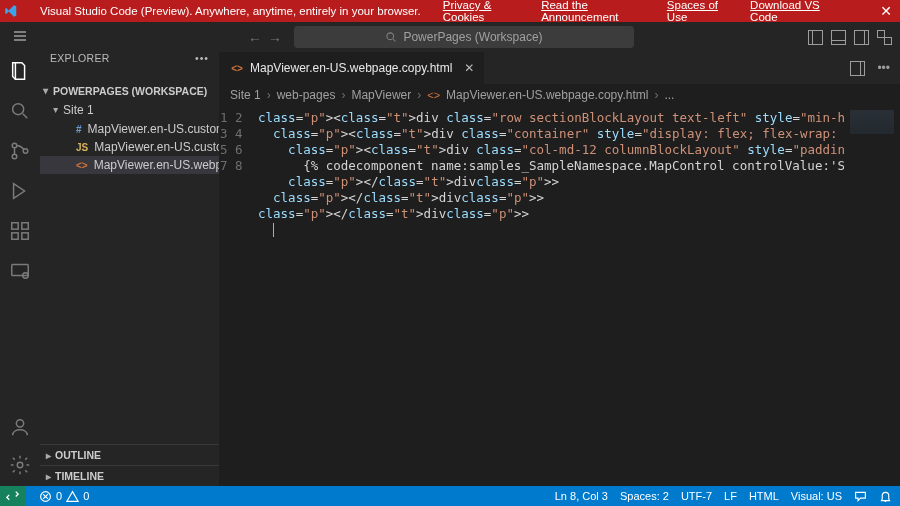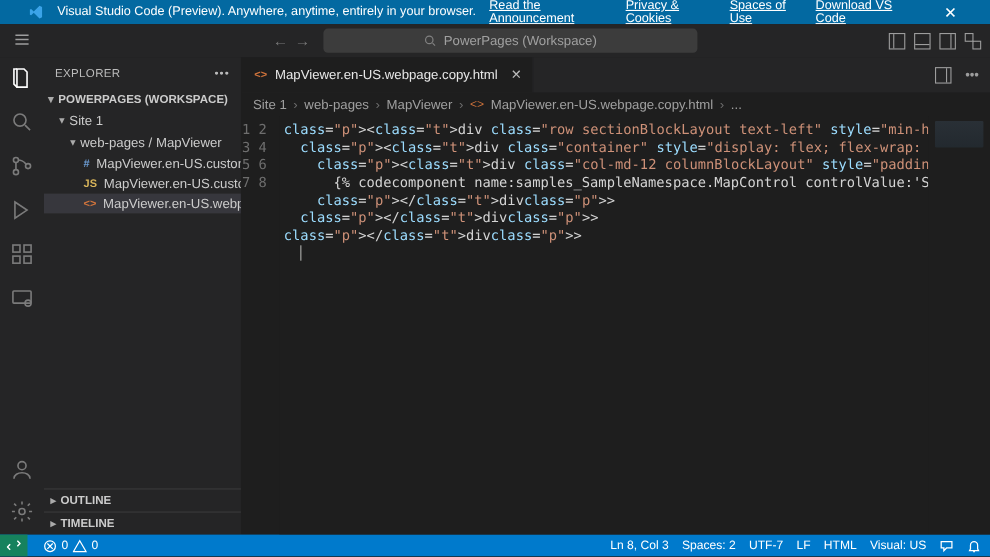--- a/index.html
+++ b/index.html
@@ -9,24 +9,24 @@
     font-size: 12px;
     background: #1e1e1e;
     color: #cccccc;
     overflow: hidden;
     display: flex; flex-direction: column;
   }
 
   
   .anno {
     height: 22px;
-    background: #0369a1;
+    background: #b91c1c;
     color: #fff;
     display: flex; align-items: center;
-    padding: 0 26px; gap: 12px;
+    padding: 0 4px; gap: 22px;
     font-size: 11.5px;
   }
   .anno .logo svg { width: 14px; height: 14px; display:block; }
   .anno .msg { white-space: nowrap; }
   .anno a { color: #fff; text-decoration: underline; cursor: pointer; }
   .anno .spacer { flex: 1; }
   .anno .close { font-size: 14px; cursor: pointer; padding:0 4px;}
 
   
   .titlebar {
@@ -63,21 +63,21 @@
   
   .actbar{width:40px;background:#252526;display:flex;flex-direction:column;align-items:center;padding-top:8px;gap:18px;}
   .actbar .ico{color:#7b7b7b;cursor:pointer;}
   .actbar .ico.active{color:#fff;position:relative;}
   .actbar .ico.active::before{content:"";position:absolute;left:-12px;top:-4px;bottom:-4px;width:2px;background:#fff;}
   .actbar svg{width:22px;height:22px;display:block;}
   .actbar .bottom{margin-top:auto;margin-bottom:10px;display:flex;flex-direction:column;gap:16px;align-items:center;}
 
   
   .sidebar{width:180px;background:#252526;display:flex;flex-direction:column;border-right:1px solid #1e1e1e;}
-  .side-head{height:30px;display:flex;align-items:center;justify-content:space-between;padding:0 10px;color:#bbbbbb;font-size:10.5px;letter-spacing:.3px;}
+  .side-head{height:30px;display:flex;justify-content:space-between;padding:0 10px;color:#bbbbbb;font-size:10.5px;letter-spacing:.3px;}
   .side-head .dots{letter-spacing:1px;cursor:pointer;}
   .side-body{flex:1;overflow:hidden;}
   .section-hd{display:flex;align-items:center;gap:4px;padding:3px 4px;font-size:10.5px;font-weight:700;color:#ccc;cursor:pointer;}
   .section-hd.sub{font-weight:400;font-size:12px;padding-left:14px;}
   .section-hd.sub2{font-weight:400;font-size:12px;padding-left:24px;}
   .chev{display:inline-block;transform:rotate(90deg);font-size:10px;color:#aaa;}
   .tree-item{display:flex;align-items:center;gap:6px;padding:2px 0 2px 36px;cursor:pointer;white-space:nowrap;overflow:hidden;text-overflow:ellipsis;}
   .tree-item.active{background:#37373d;}
   .fico{width:14px;text-align:center;font-weight:bold;font-size:10px;}
   .fico.hash{color:#6b9bd1;}
@@ -119,22 +119,22 @@
 </head>
 <body>
 
 <div class="anno">
   <span class="logo">
     <svg viewBox="0 0 24 24" fill="#3ba3e8">
         <path d="M17 2l4 2v16l-4 2-9-9L4 17l-2-1V8l2-1 4 4 9-9z"></path>
       </svg>
   </span>
   <span class="msg">Visual Studio Code (Preview). Anywhere, anytime, entirely in your browser.</span>
+  <a>Privacy &amp; Cookies</a>
   <a>Read the Announcement</a>
-  <a>Privacy &amp; Cookies</a>
   <a>Spaces of Use</a>
   <a>Download VS Code</a>
   <span class="spacer"></span>
   <span class="close">✕</span>
 </div>
 
 <div class="titlebar">
   <span style="color:#9d9d9d;cursor:pointer;position:absolute;left:12px;top:28px;">
     <svg width="16" height="16" viewBox="0 0 16 16" stroke="#9d9d9d" stroke-width="1.4">
         <path d="M2 4h12M2 8h12M2 12h12"></path>
@@ -223,24 +223,20 @@
       <span class="dots">•••</span>
     </div>
     <div class="side-body">
       <div class="section-hd">
         <span class="chev">▸</span>
         <span>POWERPAGES (WORKSPACE)</span>
       </div>
       <div class="section-hd sub">
         <span class="chev">▸</span>
         <span>Site 1</span>
-      </div>
-      <div class="section-hd sub2">
-        <span class="chev">▸</span>
-        <span>web-pages / MapViewer</span>
       </div>
       <div class="tree-item">
         <span class="fico hash">#</span>
         <span>MapViewer.en-US.customc...</span>
       </div>
       <div class="tree-item">
         <span class="fico js">JS</span>
         <span>MapViewer.en-US.customj...</span>
       </div>
       <div class="tree-item active">

